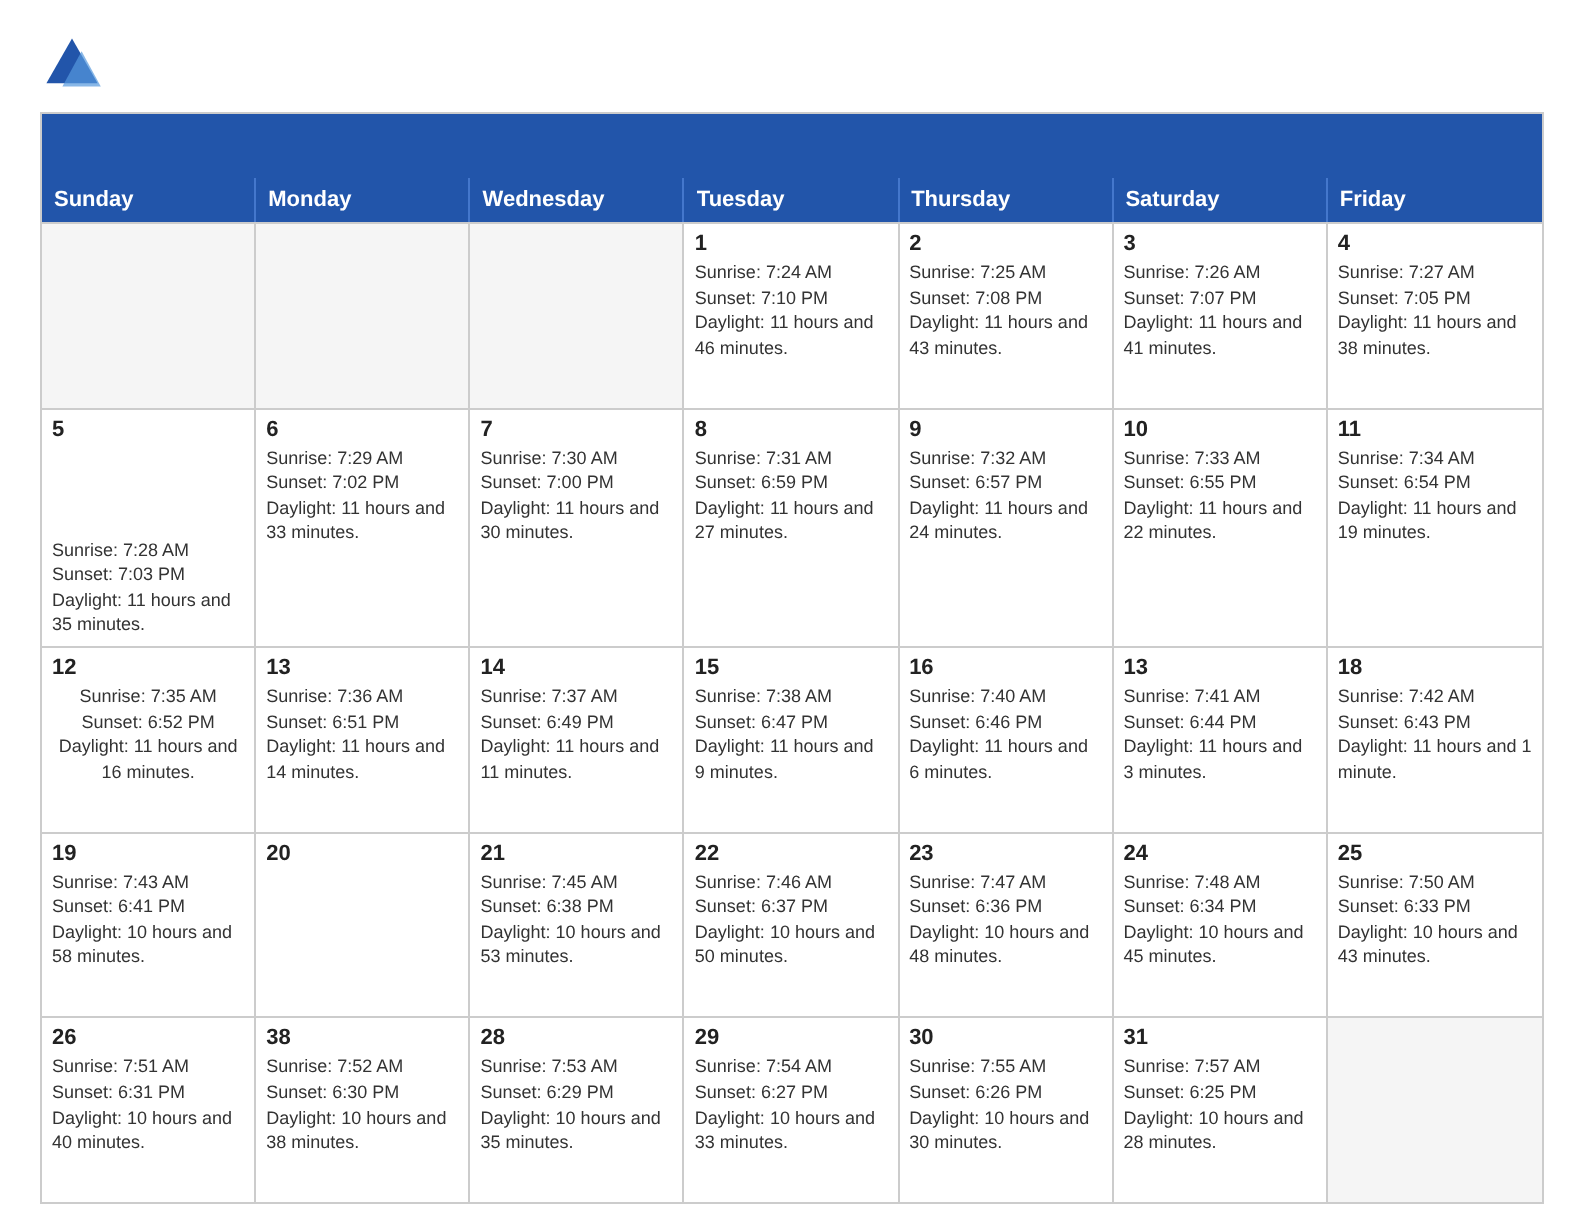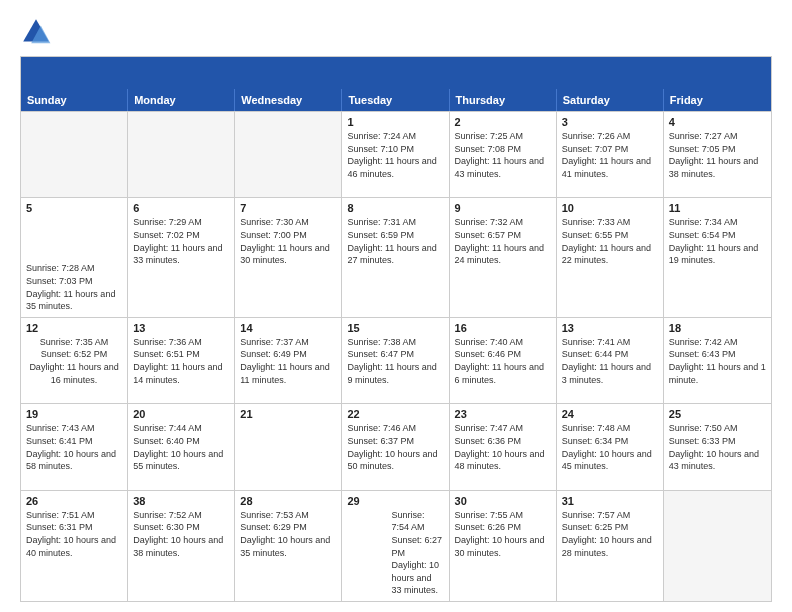--- a/index.html
+++ b/index.html
@@ -259,26 +259,26 @@
         </div>
         <div class="cal-row">
           <div class="cal-cell">
             <div class="day-num">19</div>
             <div class="info" style="white-space: pre-line;">Sunrise: 7:43 AM
 Sunset: 6:41 PM
 Daylight: 10 hours and 58 minutes.</div>
           </div>
           <div class="cal-cell">
             <div class="day-num">20</div>
-            <div class="info" style="white-space: pre-line;">Sunrise: 7:44 AM
-Sunset: 6:40 PM
-Daylight: 10 hours and 55 minutes.</div>
           </div>
           <div class="cal-cell">
             <div class="day-num">21</div>
+            <div class="info" style="white-space: pre-line;">Sunrise: 7:45 AM
+Sunset: 6:38 PM
+Daylight: 10 hours and 53 minutes.</div>
           </div>
           <div class="cal-cell">
             <div class="day-num">22</div>
             <div class="info" style="white-space: pre-line;">Sunrise: 7:46 AM
 Sunset: 6:37 PM
 Daylight: 10 hours and 50 minutes.</div>
           </div>
           <div class="cal-cell">
             <div class="day-num">23</div>
             <div class="info" style="white-space: pre-line;">Sunrise: 7:47 AM
@@ -312,21 +312,21 @@
 Daylight: 10 hours and 38 minutes.</div>
           </div>
           <div class="cal-cell">
             <div class="day-num">28</div>
             <div class="info" style="white-space: pre-line;">Sunrise: 7:53 AM
 Sunset: 6:29 PM
 Daylight: 10 hours and 35 minutes.</div>
           </div>
           <div class="cal-cell">
             <div class="day-num">29</div>
-            <div class="info" style="white-space: pre-line; margin-left: 44px;">Sunrise: 7:54 AM
+            <div class="info" style="white-space: pre-line;">Sunrise: 7:54 AM
 Sunset: 6:27 PM
 Daylight: 10 hours and 33 minutes.</div>
           </div>
           <div class="cal-cell">
             <div class="day-num">30</div>
             <div class="info" style="white-space: pre-line;">Sunrise: 7:55 AM
 Sunset: 6:26 PM
 Daylight: 10 hours and 30 minutes.</div>
           </div>
           <div class="cal-cell">

